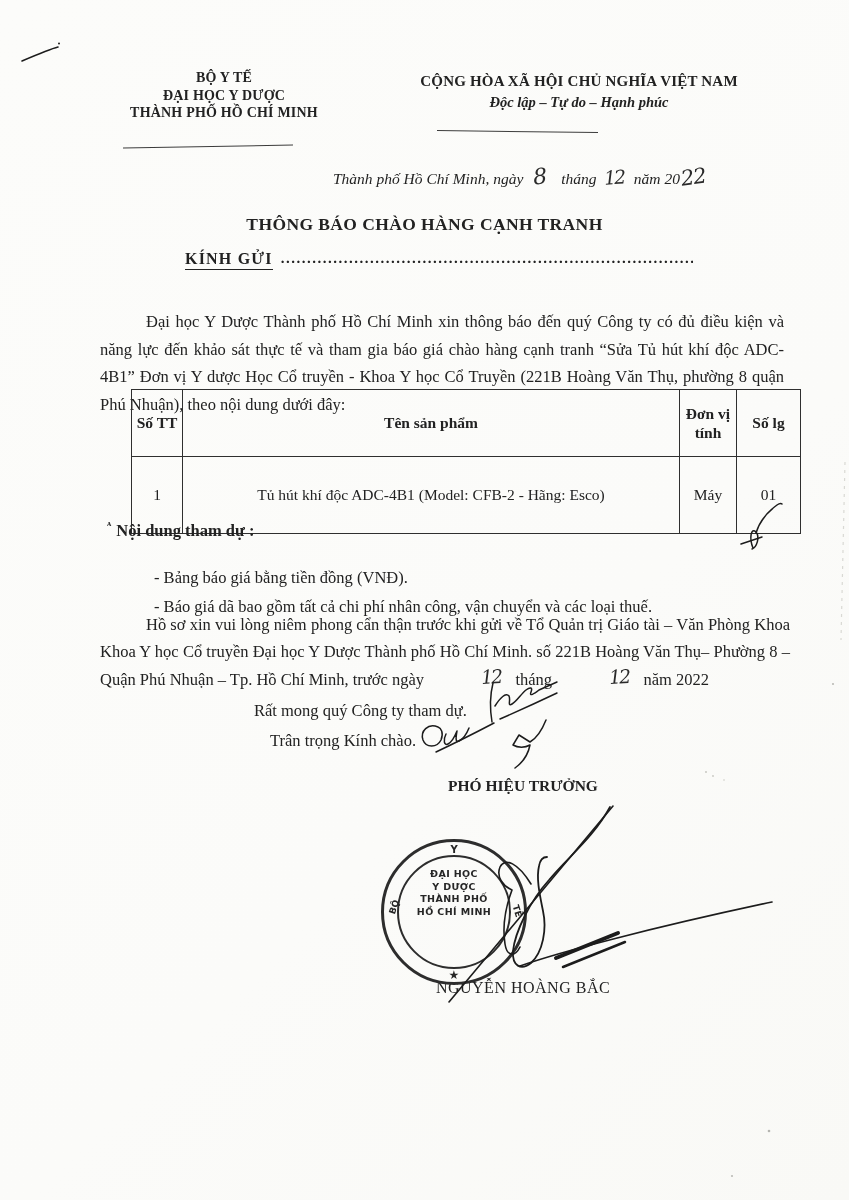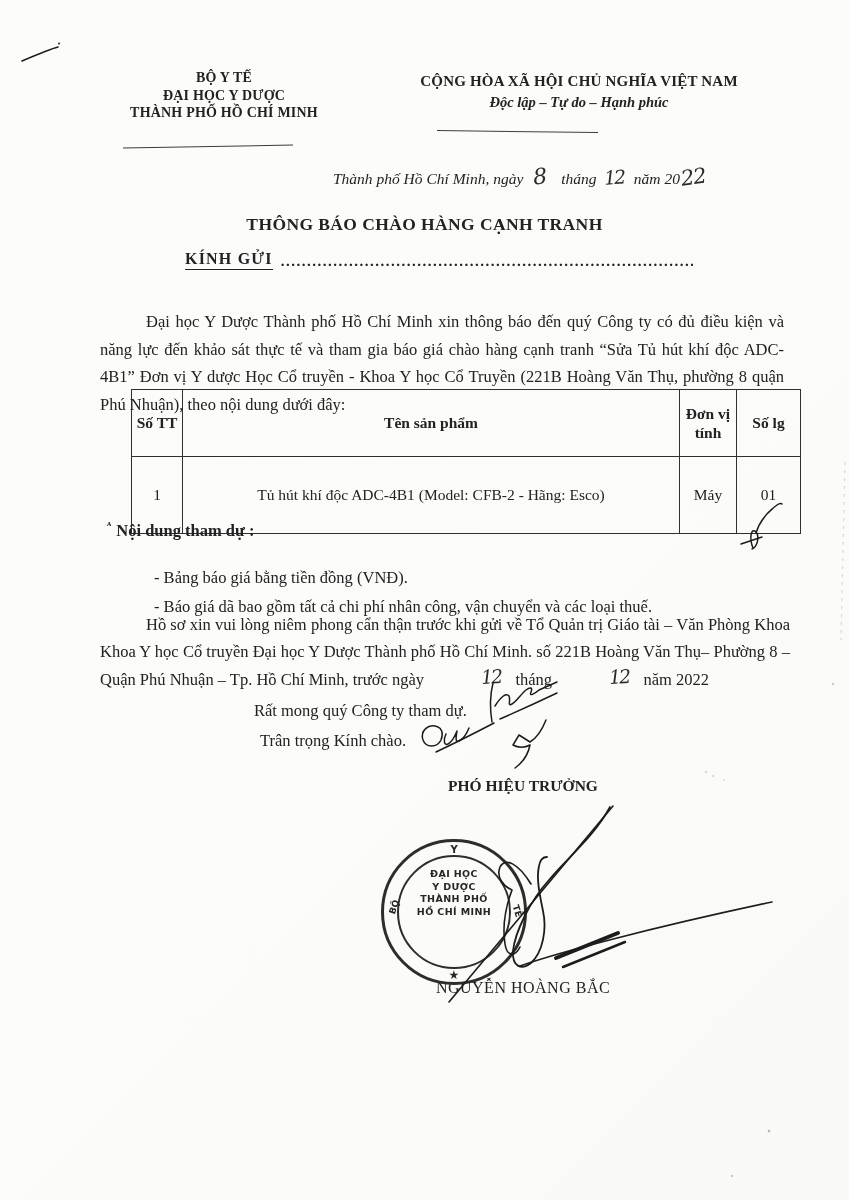--- a/index.html
+++ b/index.html
@@ -22,21 +22,21 @@
   .hdr-rule-right{left:437px;top:131px;width:161px;height:0;border-top:1.5px solid #3c3c3c;transform:rotate(.7deg);}
 
   .dateline{left:333px;top:164px;width:450px;font-size:15.5px;font-style:italic;white-space:nowrap;}
   .hw{font-family:"DejaVu Serif", serif;font-style:italic;color:#2a2a2a;display:inline-block;}
   .hw-day{font-size:22px;transform:rotate(-5deg);margin:0 14px 0 10px;}
   .hw-month{font-size:19px;transform:rotate(-4deg);margin:0 10px 0 7px;letter-spacing:-2px;}
   .hw-year{font-size:21px;transform:rotate(-8deg);margin-left:1px;letter-spacing:-1px;}
 
   .doc-title{left:0;top:214px;width:849px;text-align:center;font-size:17.5px;font-weight:bold;letter-spacing:.4px;}
 
-  .kinhgui{left:185px;top:250px;width:508px;display:flex;align-items:flex-end;font-size:16px;}
+  .kinhgui{left:185px;top:250px;width:508px;display:flex;align-items:flex-start;font-size:16px;}
   .kinhgui .label{font-weight:bold;letter-spacing:1.2px;border-bottom:1.6px solid #222;padding-bottom:1px;margin-right:8px;white-space:nowrap;}
   .kinhgui .dots{flex:1;overflow:hidden;white-space:nowrap;letter-spacing:1.5px;font-weight:bold;font-size:15px;}
 
   .para{left:100px;top:284px;width:684px;font-size:16.5px;line-height:27.5px;text-indent:46px;margin-top:24px;}
   .para2{left:100px;top:611px;width:690px;font-size:16.5px;line-height:27px;text-indent:46px;}
 
   table.goods{position:absolute;left:131px;top:389px;width:633px;border-collapse:collapse;table-layout:fixed;}
   table.goods th,table.goods td{border:1.5px solid #2f2f2f;font-size:15.5px;vertical-align:middle;padding:2px 4px;}
   table.goods th{font-weight:bold;line-height:1.25;height:62px;text-align:center;}
   table.goods td{height:72px;}
@@ -45,21 +45,21 @@
   .c-unit{width:48px;text-align:center;}
   .c-qty{width:55px;text-align:center;}
   td.c-name{text-align:center;padding-left:10px;font-size:16px;}
 
   .section-head{left:107px;top:520px;font-size:16.5px;font-weight:bold;}
   .section-head .marker{font-size:10px;vertical-align:super;margin-right:5px;font-weight:bold;}
   .bullet1{left:154px;top:568px;font-size:16.5px;}
   .bullet2{left:154px;top:597px;font-size:16.5px;}
 
   .closing1{left:254px;top:701px;font-size:16.5px;}
-  .closing2{left:260px;top:731px;font-size:16.5px;text-align:center;}
+  .closing2{left:270px;top:731px;font-size:16.5px;text-align:center;}
 
   .sig-title{left:398px;top:775px;width:250px;text-align:center;font-weight:bold;font-size:15.5px;line-height:21px;}
   .sig-name{left:398px;top:979px;width:250px;text-align:center;font-weight:normal;font-size:16px;letter-spacing:.5px;}
 
   .stamp{left:381px;top:839px;width:140px;height:140px;border:3px solid #2d2d2d;border-radius:50%;z-index:1;}
   .stamp-inner{position:absolute;left:13px;top:13px;right:13px;bottom:13px;border:2px solid #2d2d2d;border-radius:50%;}
   .stamp-text{position:absolute;left:0;right:0;top:26px;text-align:center;font-family:"DejaVu Sans", sans-serif;font-weight:bold;font-size:9.5px;line-height:12.5px;color:#262626;letter-spacing:.4px;}
   .ring-ch{position:absolute;font-family:"DejaVu Sans", sans-serif;font-weight:bold;color:#262626;}
   .ring-top{top:2px;left:0;right:0;text-align:center;font-size:10px;}
   .ring-left{left:3px;top:60px;font-size:9px;transform:rotate(-72deg);}

